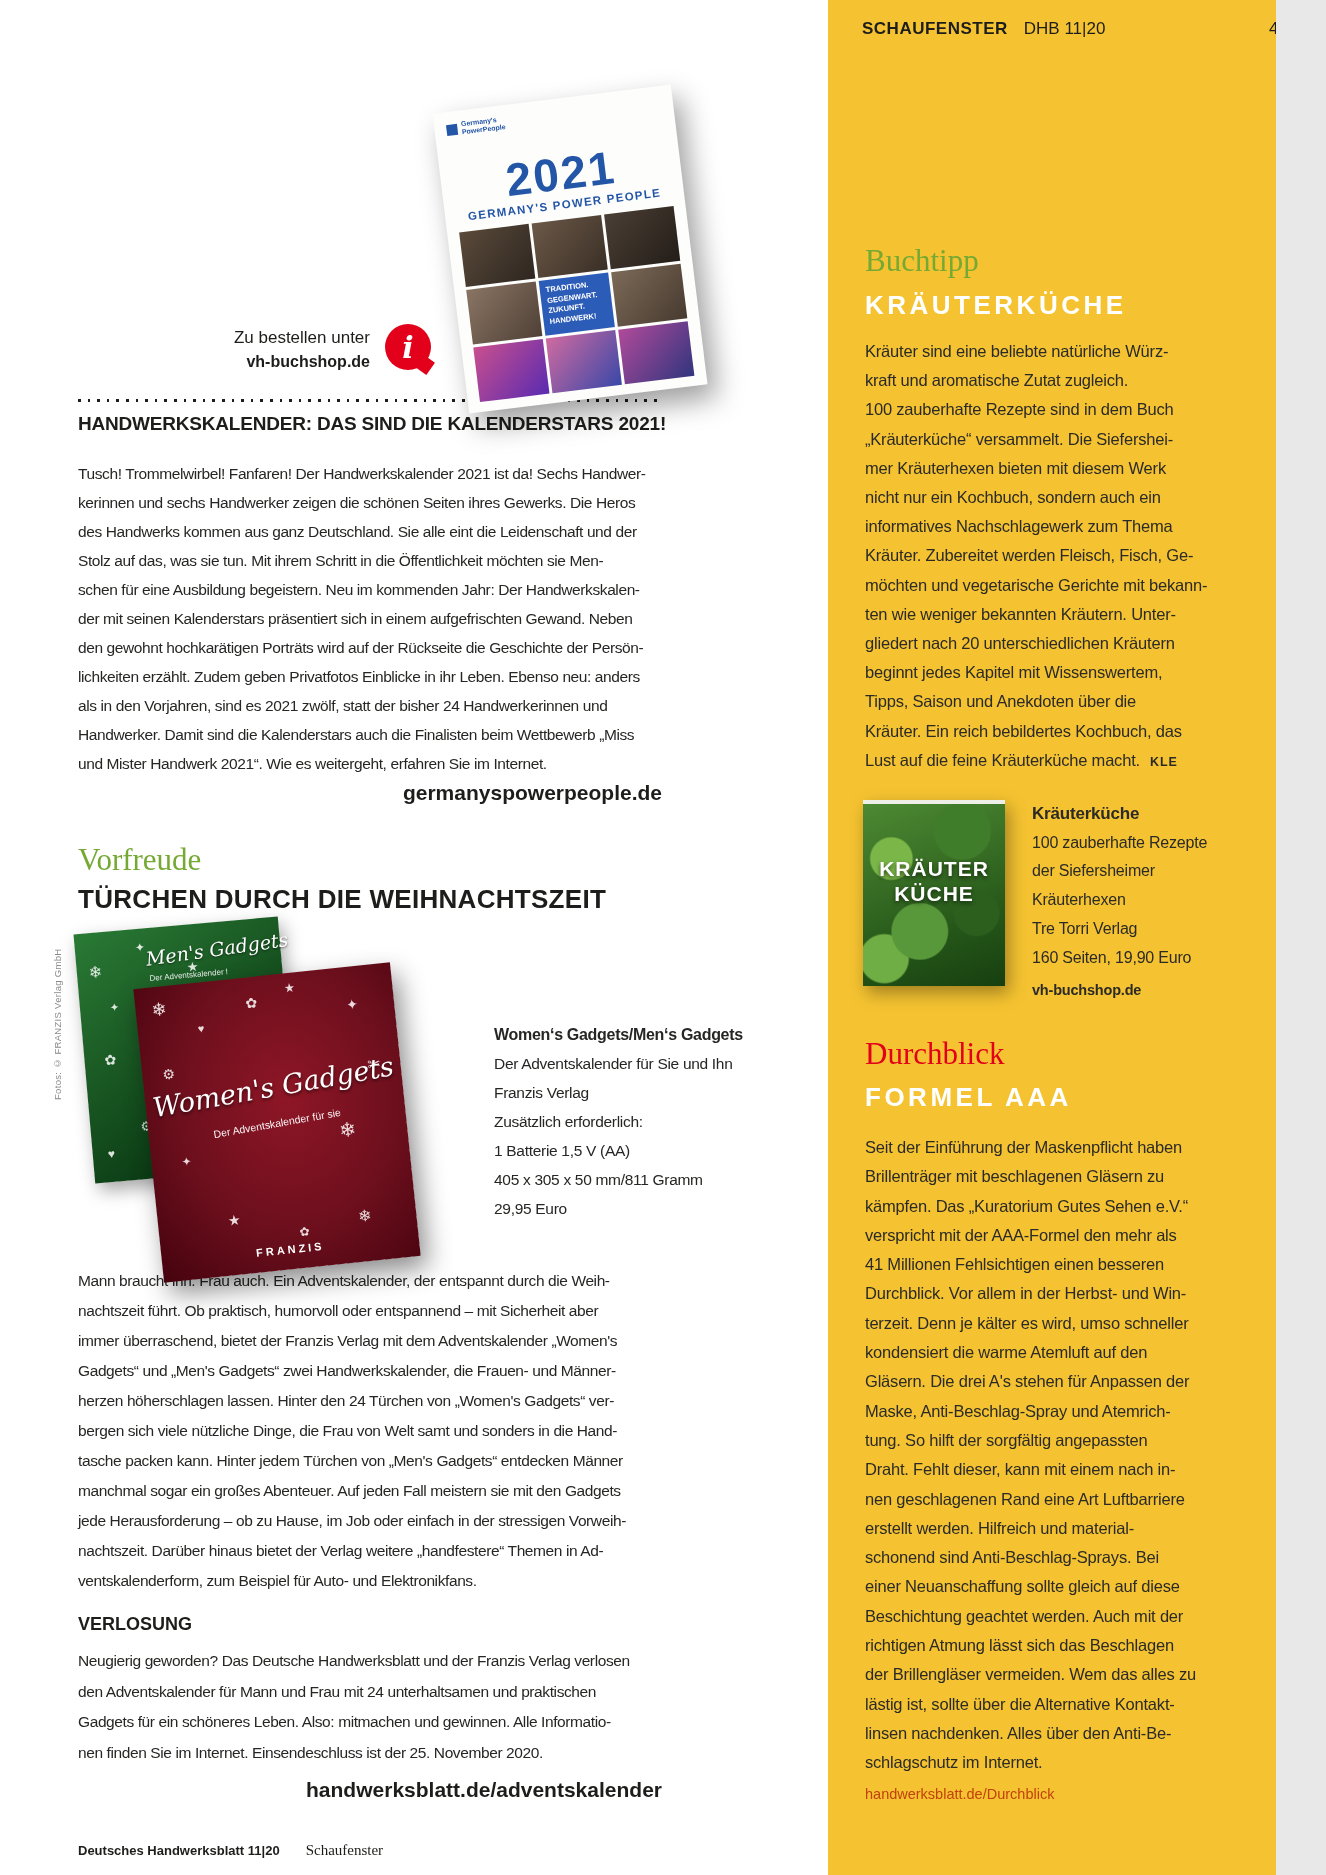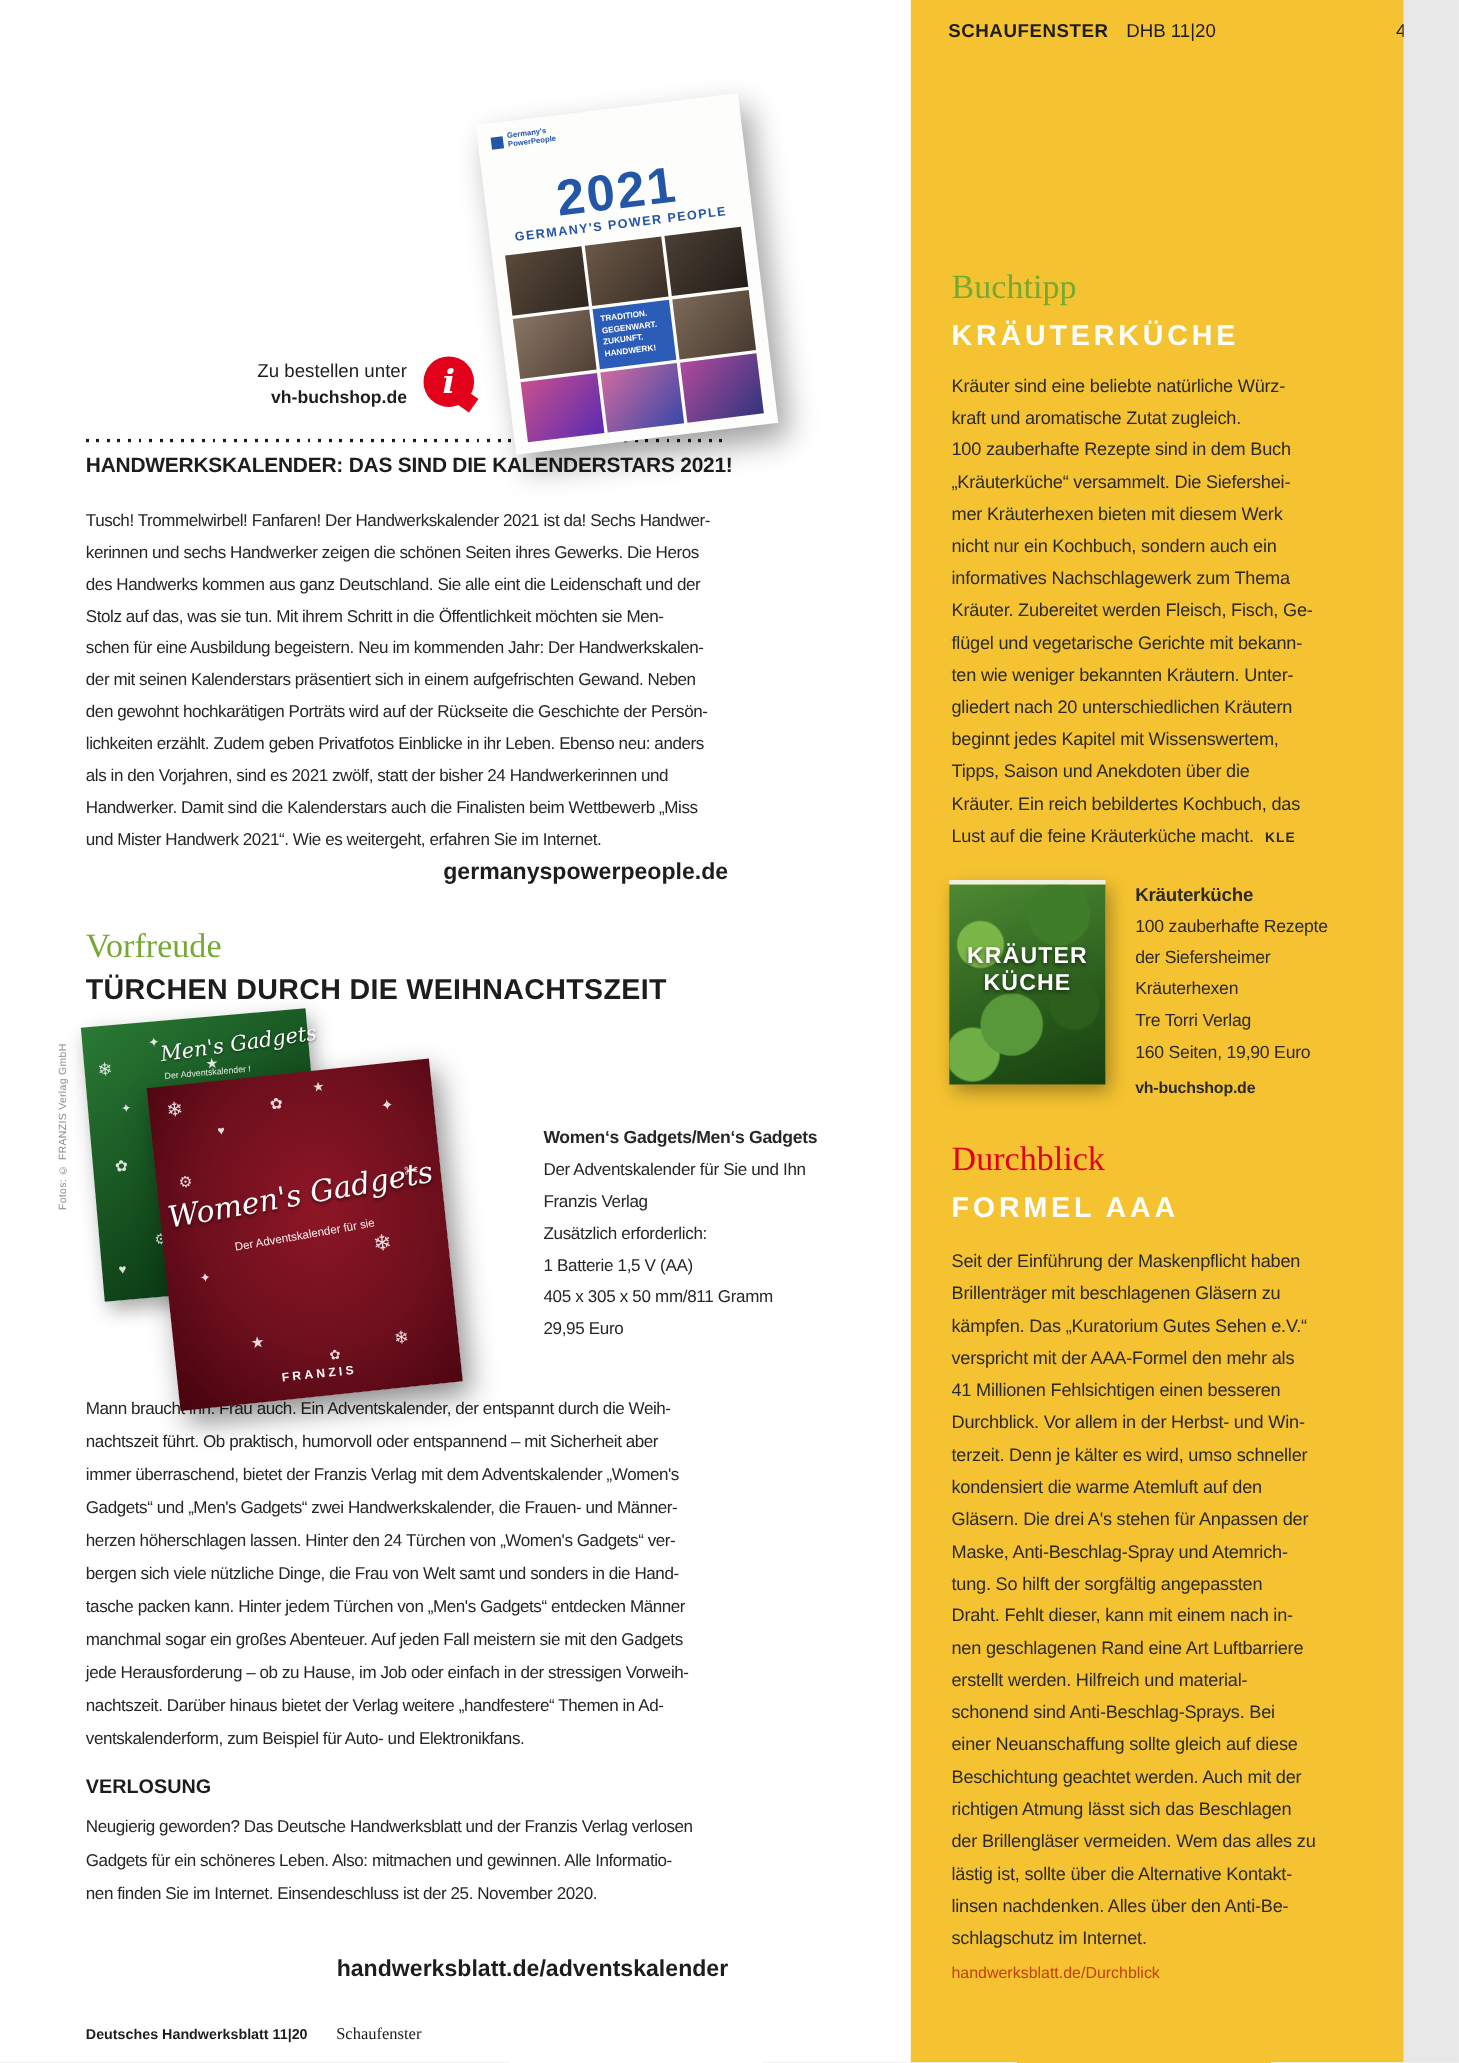--- a/index.html
+++ b/index.html
@@ -274,20 +274,21 @@
       <div class="nowrap">tasche packen kann. Hinter jedem Türchen von „Men's Gadgets“ entdecken Männer</div>
       <div class="nowrap">manchmal sogar ein großes Abenteuer. Auf jeden Fall meistern sie mit den Gadgets</div>
       <div class="nowrap">jede Herausforderung – ob zu Hause, im Job oder einfach in der stressigen Vorweih-</div>
       <div class="nowrap">nachtszeit. Darüber hinaus bietet der Verlag weitere „handfestere“ Themen in Ad-</div>
       <div class="nowrap">ventskalenderform, zum Beispiel für Auto- und Elektronikfans.</div>
     </div>
 
   <div class="abs raffle-title">VERLOSUNG</div>
   <div class="abs bodycol raffle-body">
       <div class="nowrap">Neugierig geworden? Das Deutsche Handwerksblatt und der Franzis Verlag verlosen</div>
+      <div class="nowrap">den Adventskalender für Mann und Frau mit 24 unterhaltsamen und praktischen</div>
       <div class="nowrap">Gadgets für ein schöneres Leben. Also: mitmachen und gewinnen. Alle Informatio-</div>
       <div class="nowrap">nen finden Sie im Internet. Einsendeschluss ist der 25. November 2020.</div>
     </div>
   <div class="abs right-link a2-link">handwerksblatt.de/adventskalender</div>
 
   <div class="abs footer">
     <span class="pub">Deutsches Handwerksblatt 11|20</span>
     <span class="sec">Schaufenster</span>
   </div>
 
@@ -296,21 +297,21 @@
   <div class="abs sb-body sb-body1">
     <div>
         <div class="nowrap">Kräuter sind eine beliebte natürliche Würz-</div>
         <div class="nowrap">kraft und aromatische Zutat zugleich.</div>
         <div class="nowrap">100 zauberhafte Rezepte sind in dem Buch</div>
         <div class="nowrap">„Kräuterküche“ versammelt. Die Siefershei-</div>
         <div class="nowrap">mer Kräuterhexen bieten mit diesem Werk</div>
         <div class="nowrap">nicht nur ein Kochbuch, sondern auch ein</div>
         <div class="nowrap">informatives Nachschlagewerk zum Thema</div>
         <div class="nowrap">Kräuter. Zubereitet werden Fleisch, Fisch, Ge-</div>
-        <div class="nowrap">flügel und vegetarische Gerichte mit bekann-</div>
+        <div class="nowrap">möchten und vegetarische Gerichte mit bekann-</div>
         <div class="nowrap">ten wie weniger bekannten Kräutern. Unter-</div>
         <div class="nowrap">gliedert nach 20 unterschiedlichen Kräutern</div>
         <div class="nowrap">beginnt jedes Kapitel mit Wissenswertem,</div>
         <div class="nowrap">Tipps, Saison und Anekdoten über die</div>
         <div class="nowrap">Kräuter. Ein reich bebildertes Kochbuch, das</div>
       </div>
     <div class="nowrap">
       <span>Lust auf die feine Kräuterküche macht.</span><span class="author-tag">KLE</span>
     </div>
   </div>

